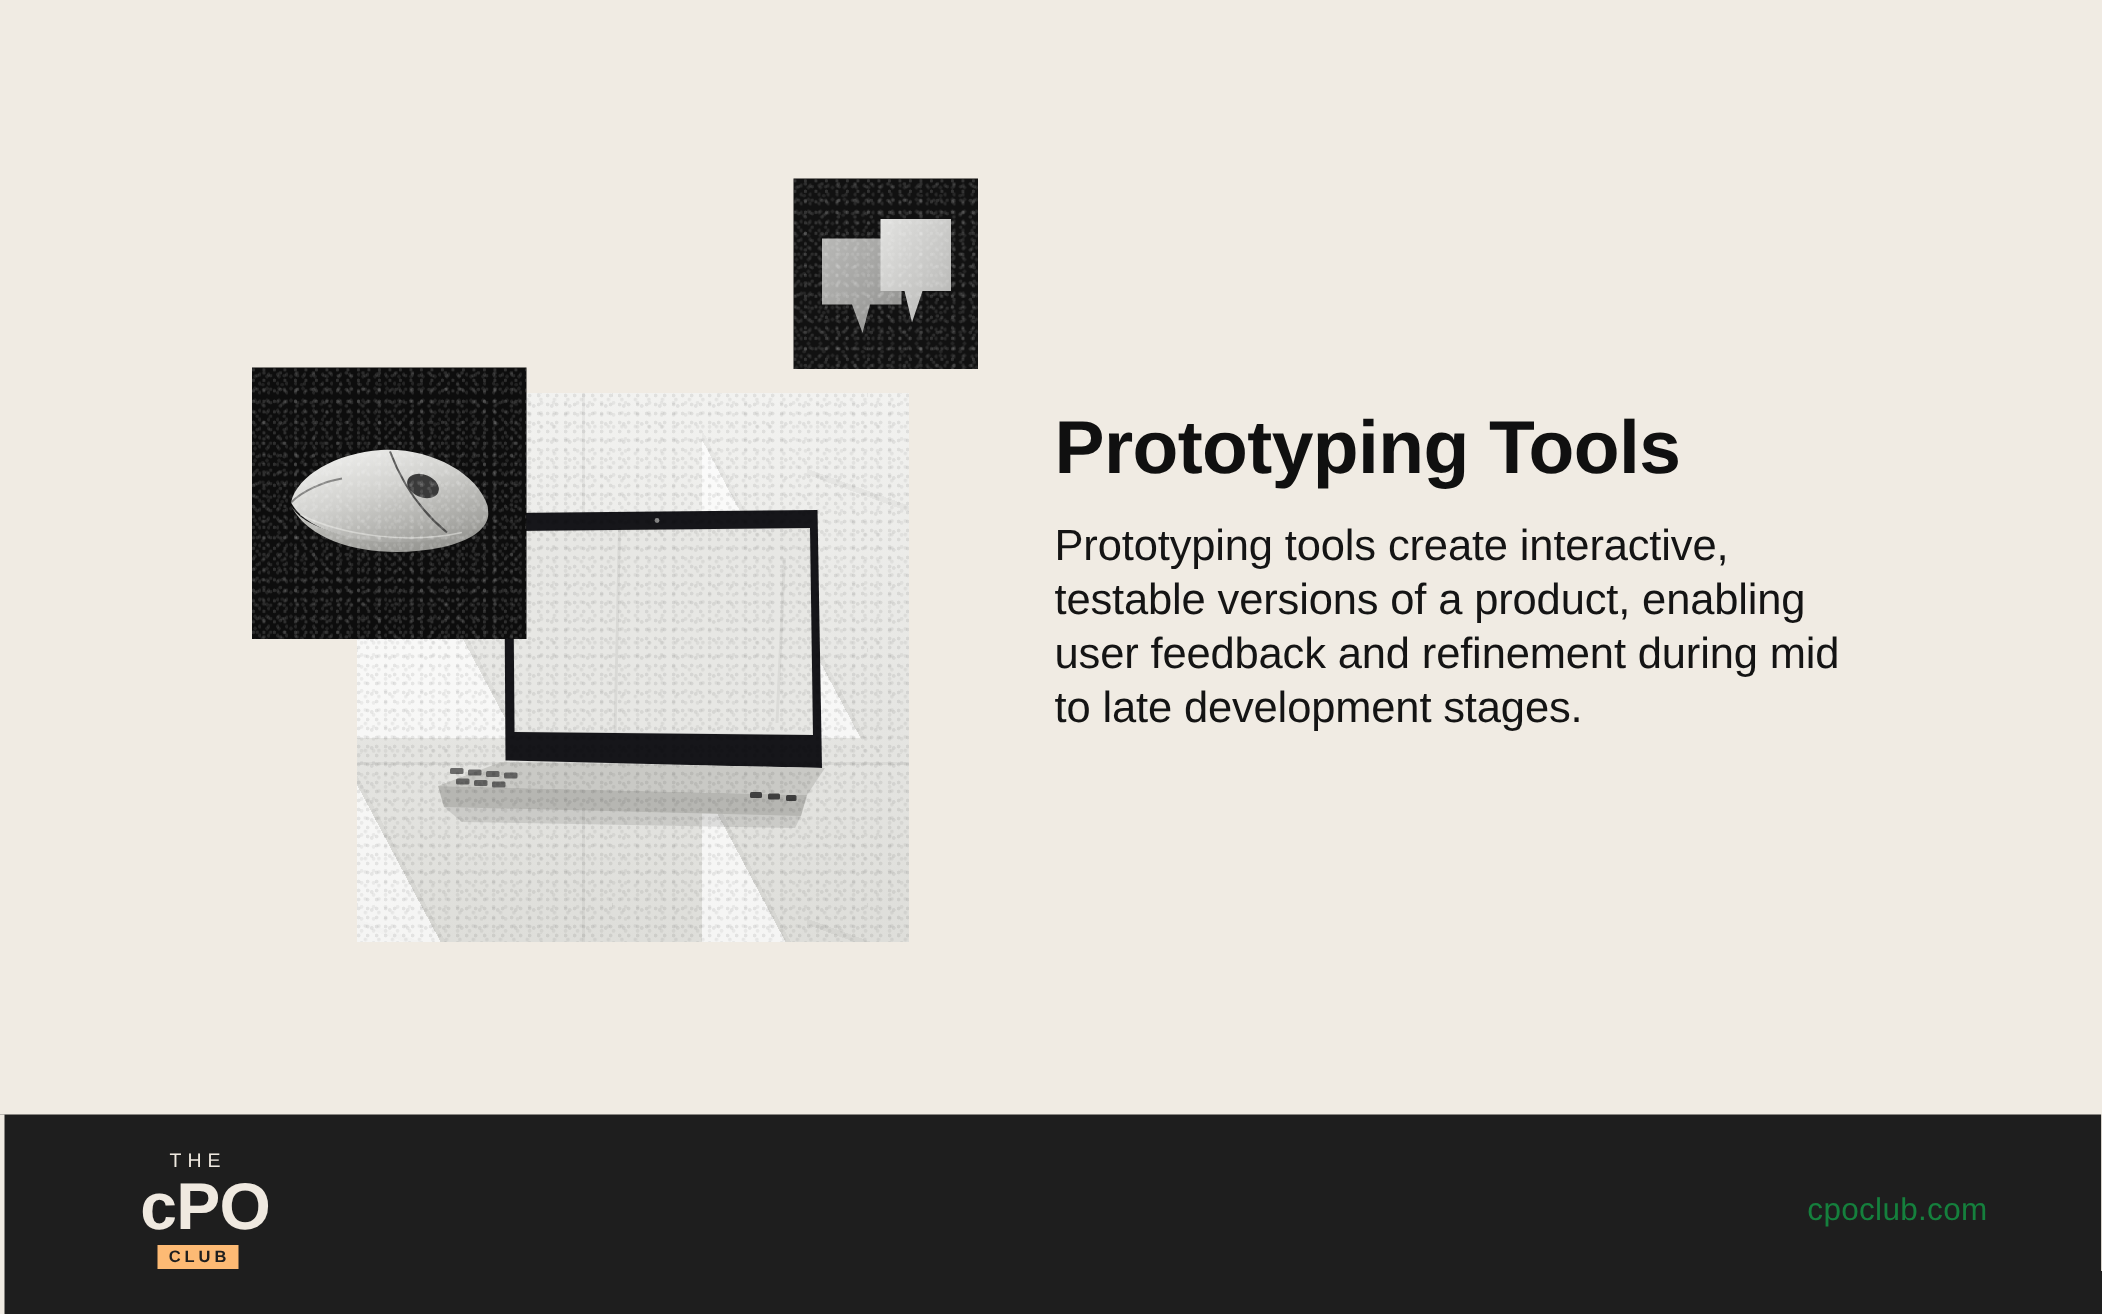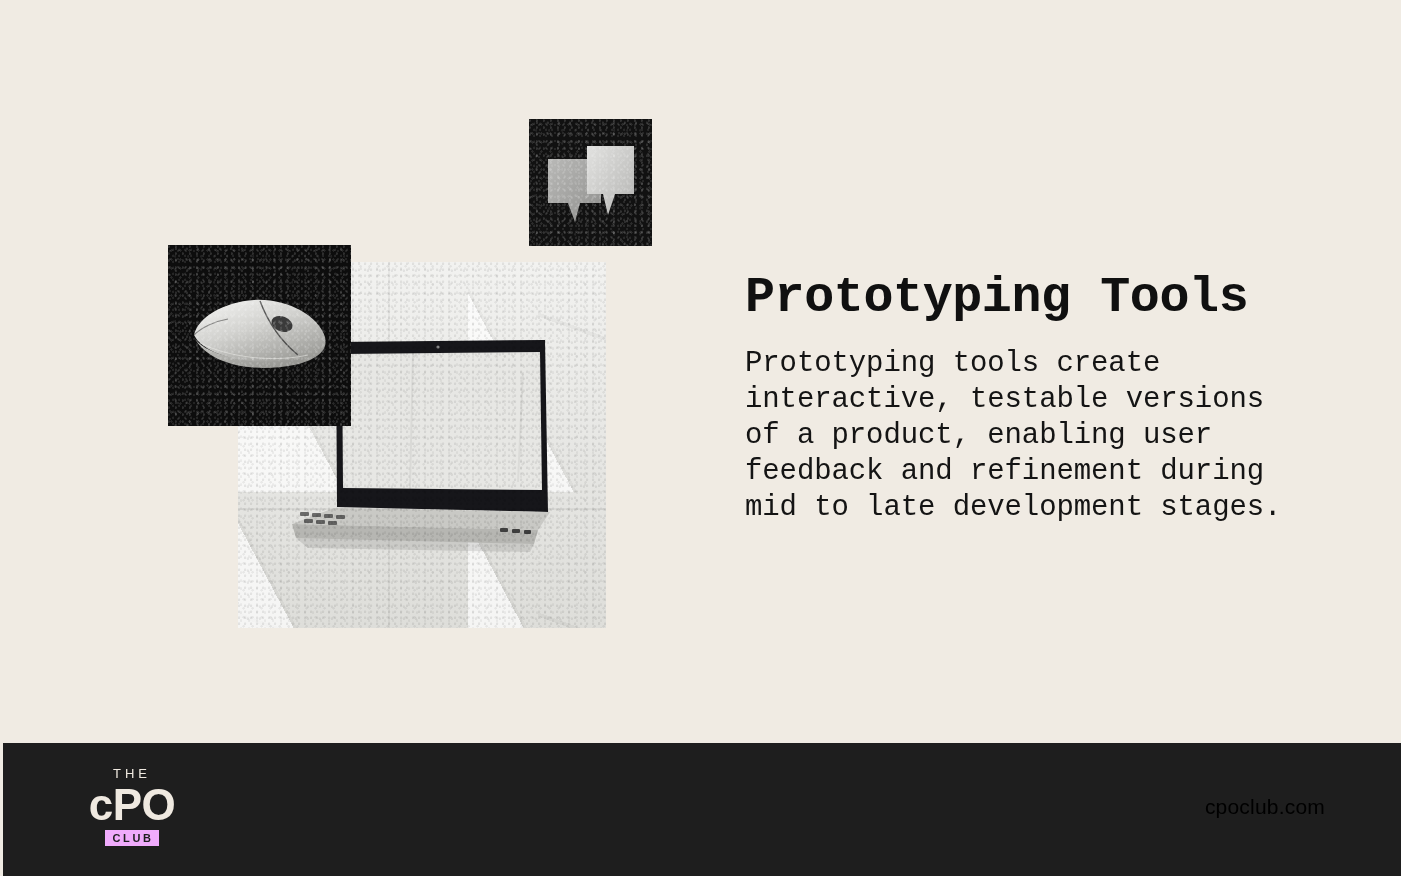--- a/index.html
+++ b/index.html
@@ -105,24 +105,23 @@
     background-size: 170px 170px, 230px 230px, 120px 120px, 300px 300px, 100% 100%;
   }
   .fold {
     position: absolute;
     background: rgba(0,0,0,.045);
   }
 
   
   .textblock {
     position: absolute;
-    left: 745px;
+    left: 703px;
     top: 268px;
     width: 580px;
-    font-family: Liberation Mono, monospace;
   }
   .title {
     margin: 0;
     font-size: 50px;
     line-height: 60px;
     font-weight: 600;
     letter-spacing: -0.4px;
     color: #101010;
   }
   .body-copy {
@@ -168,45 +167,46 @@
     color: #EFE9E0;
     line-height: 16px;
   }
   .logo-cpo {
     font-size: 44px;
     font-weight: 700;
     letter-spacing: -0.5px;
     color: #EFE9E0;
     line-height: 44px;
     margin-top: 1px;
+    text-align: right;
   }
   .logo-club-wrap {
     margin-top: 3px;
     display: flex;
     justify-content: center;
   }
   .logo-club {
     display: inline-block;
-    background: #f0abfc;
+    background: #fdba74;
     color: #1E1E1E;
     font-size: 11px;
     font-weight: 700;
     letter-spacing: 2.6px;
     padding: 2px 6px 2px 8px;
     line-height: 12px;
   }
 
   .site-url {
     position: absolute;
     right: 76px;
     top: 795px;
     font-size: 21px;
     font-weight: 400;
     letter-spacing: .2px;
-    color: #000000;
+    color: #15803d;
   }
 
   svg { display: block; }
 </style>
 </head>
 <body>
 
 <div class="slide">
 
   <div class="collage">

